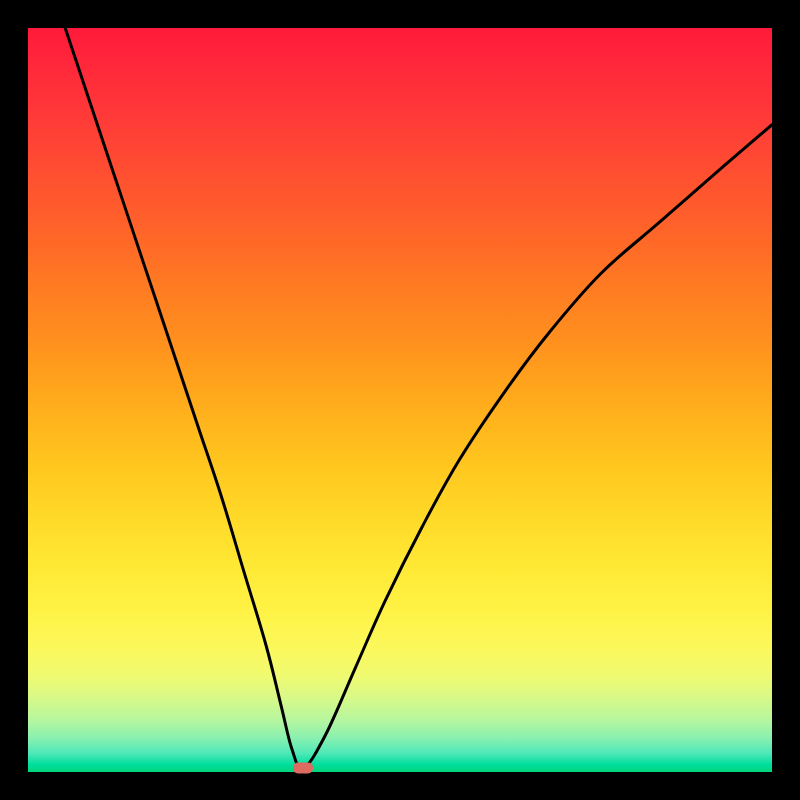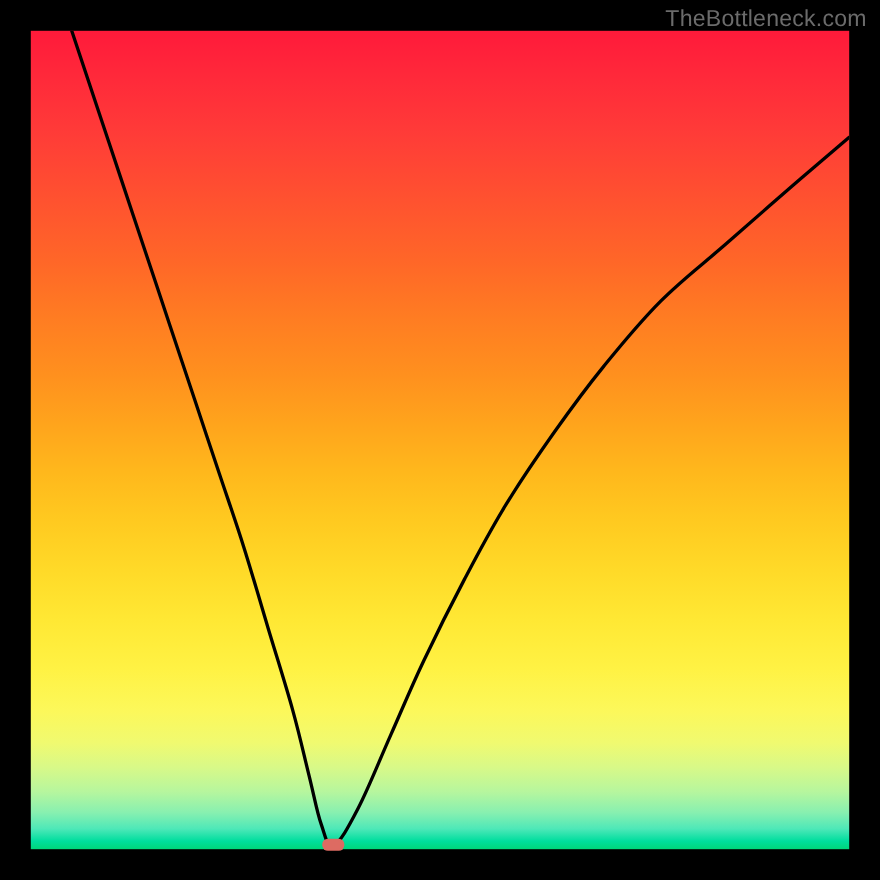--- a/index.html
+++ b/index.html
@@ -70,15 +70,14 @@
 
 <div class="chart-container">
 
   <div class="plot-area">
     <svg class="curve-svg" viewBox="0 0 744 744" preserveAspectRatio="none">
       <path id="curve-path" fill="none" stroke="#000" stroke-width="3" stroke-linecap="round" stroke-linejoin="round" d="M 37.20 0.00 C 41.22 12.05, 51.48 42.85, 59.52 66.96 C 67.56 91.07, 73.80 109.81, 81.84 133.92 C 89.88 158.03, 96.12 176.77, 104.16 200.88 C 112.20 224.99, 118.44 243.73, 126.48 267.84 C 134.52 291.95, 140.76 310.69, 148.80 334.80 C 156.84 358.91, 163.08 377.65, 171.12 401.76 C 179.16 425.87, 185.40 443.28, 193.44 468.72 C 201.48 494.16, 207.72 516.34, 215.76 543.12 C 223.80 569.90, 231.38 593.41, 238.08 617.52 C 244.78 641.63, 248.27 658.29, 252.96 677.04 C 257.65 695.79, 260.10 710.30, 264.12 721.68 C 268.14 733.06, 269.25 742.96, 275.28 740.28 C 281.31 737.60, 288.23 724.88, 297.60 706.80 C 306.97 688.72, 316.65 663.95, 327.36 639.84 C 338.07 615.73, 345.07 598.32, 357.12 572.88 C 369.17 547.44, 380.93 523.92, 394.32 498.48 C 407.71 473.04, 416.79 455.63, 431.52 431.52 C 446.25 407.41, 460.09 387.33, 476.16 364.56 C 492.23 341.79, 503.39 326.47, 520.80 305.04 C 538.21 283.61, 552.79 265.61, 572.88 245.52 C 592.97 225.43, 610.97 212.19, 632.40 193.44 C 653.83 174.69, 671.83 158.77, 691.92 141.36 C 712.01 123.95, 734.63 104.76, 744.00 96.72"></path>
     </svg>
     <div class="minpoint" id="minpoint" style="left: 275.28px; top: 740.28px; background: rgb(221, 107, 98);"></div>
   </div>
 
-  <div class="watermark">TheBottleneck.com</div>
 
 </div>
 
 </body></html>

